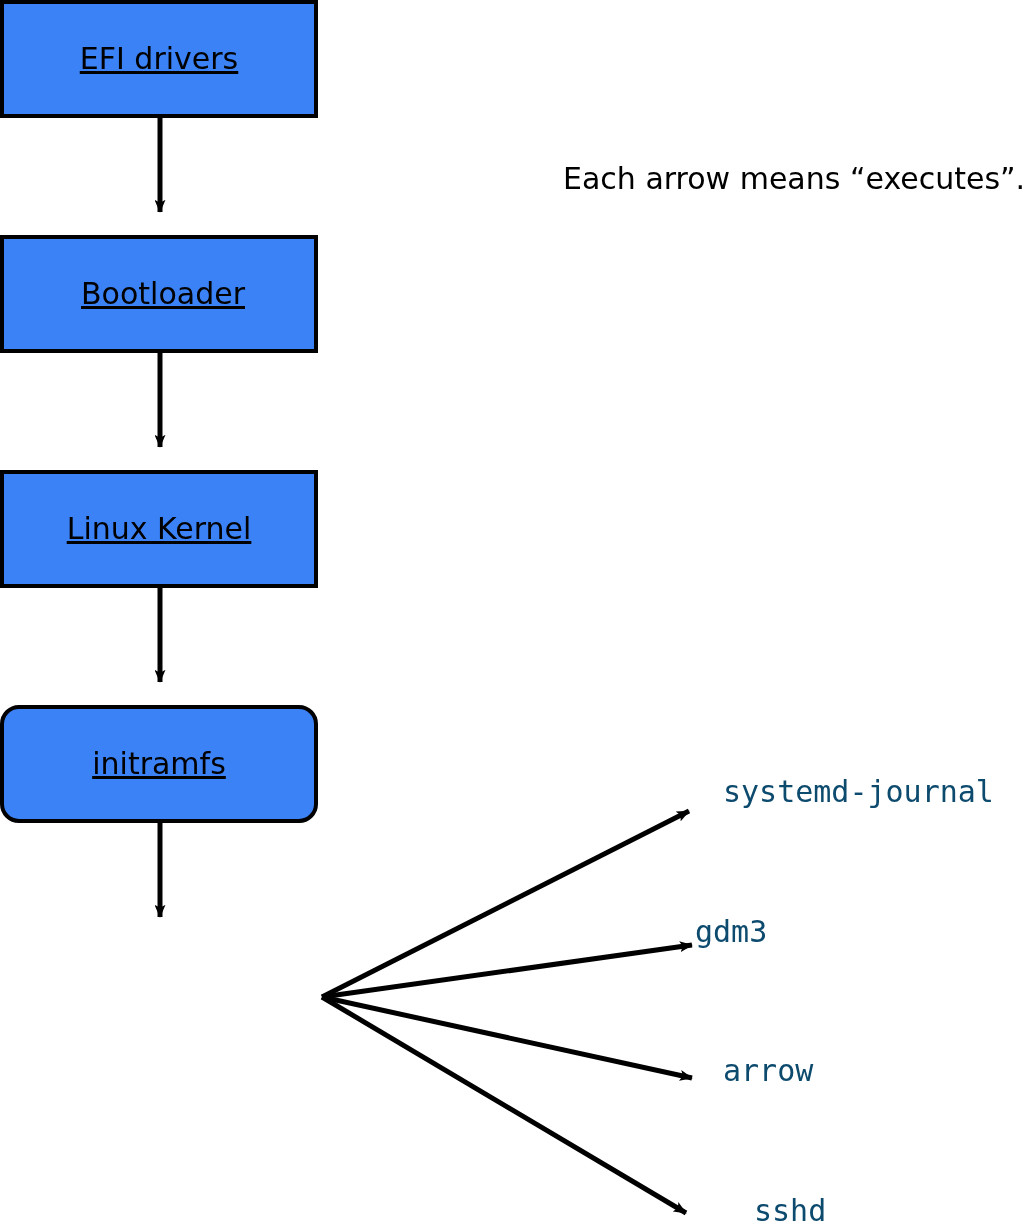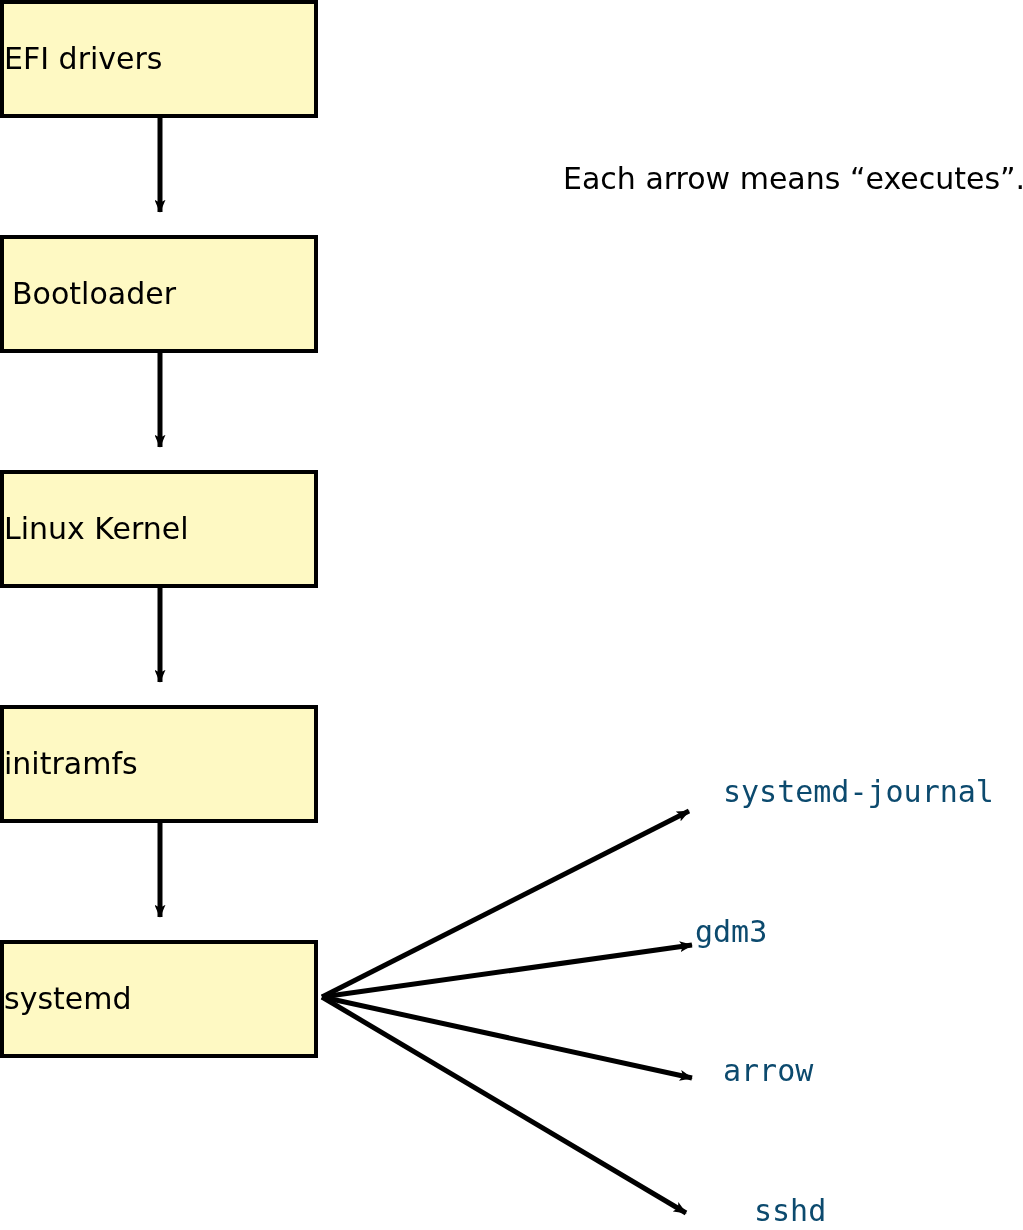--- a/index.html
+++ b/index.html
@@ -12,23 +12,25 @@
     width: 1023px;
     height: 1230px;
     background: #ffffff;
     overflow: hidden;
     font-family: "DejaVu Sans", "Liberation Sans", sans-serif;
   }
   .node-box {
     position: absolute;
     box-sizing: border-box;
     border: 4px solid #000000;
-    background: #fef9c3;
+    background: #3b82f6;
     display: flex;
     align-items: center;
+    justify-content: center;
+    text-decoration: underline;
   }
   .node-label {
     font-family: "DejaVu Sans", "Liberation Sans", sans-serif;
     font-size: 30px;
     color: #000000;
     line-height: 1;
     white-space: nowrap;
   }
   .leaf-label {
     position: absolute;
@@ -90,27 +92,24 @@
   </div>
 
   <div class="node-box" style="left:0px; top:235px; width:318px; height:118px;padding-left:8px;">
     <span class="node-label">Bootloader</span>
   </div>
 
   <div class="node-box" style="left:0px; top:470px; width:318px; height:118px;">
     <span class="node-label">Linux Kernel</span>
   </div>
 
-  <div class="node-box" style="left:0px; top:705px; width:318px; height:118px;">
+  <div class="node-box" style="left:0px; top:705px; width:318px; height:118px;border-radius:19px;">
     <span class="node-label">initramfs</span>
   </div>
 
-  <div class="node-box" style="left:0px; top:940px; width:318px; height:118px;">
-    <span class="node-label">systemd</span>
-  </div>
 
   <div class="leaf-label" style="left:723px; top:777px;">systemd-journal</div>
 
   <div class="leaf-label" style="left:695px; top:917px;">gdm3</div>
 
   <div class="leaf-label" style="left:723px; top:1056px;">arrow</div>
 
   <div class="leaf-label" style="left:754px; top:1196px;">sshd</div>
 
   <div class="annotation" style="left:563px; top:164px;">Each arrow means “executes”.</div>

